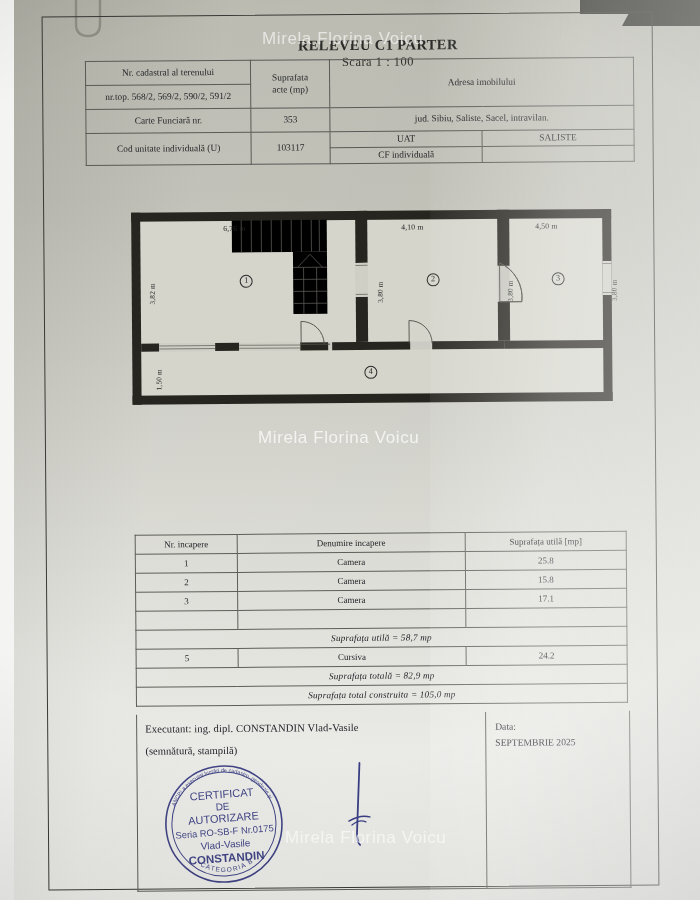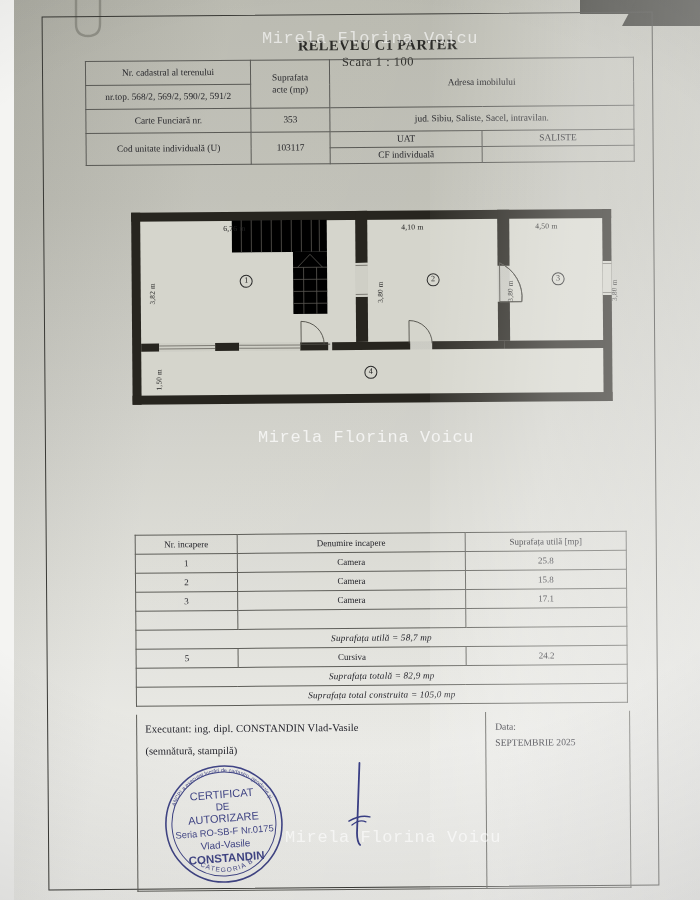--- a/index.html
+++ b/index.html
@@ -90,21 +90,21 @@
 
   
   .stamp{position:absolute;left:20px;top:44px;width:132px;height:132px;
          transform:rotate(-4deg);opacity:.88;}
   .stamp svg{width:100%;height:100%;}
   .sig{position:absolute;left:192px;top:46px;width:60px;height:100px;}
   .sig svg{width:100%;height:100%;}
 
   
   .wm{position:absolute;color:rgba(255,255,255,.62);font-size:17px;
-      font-family:Liberation Mono, monospace;letter-spacing:.6px;
+      font-family:Liberation Sans, sans-serif;letter-spacing:.6px;
       white-space:nowrap;pointer-events:none;}
   .wm2{color:rgba(255,255,255,.72);}
   .wm3{color:rgba(255,255,255,.60);}
 </style>
 </head>
 <body>
 
 <div id="photo">
 
   <div class="leftwhite"></div>

